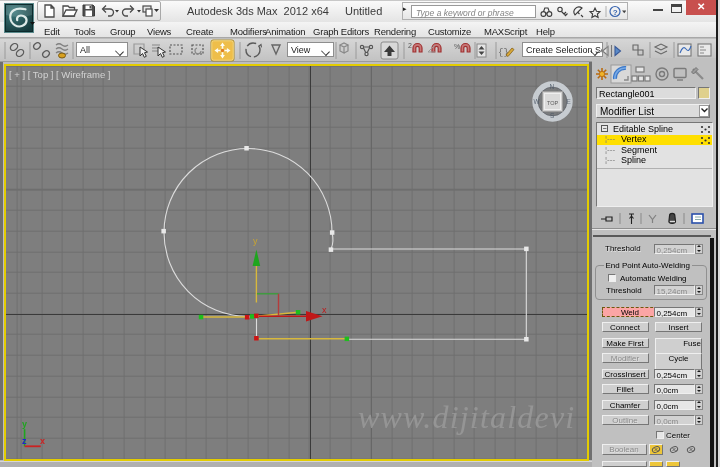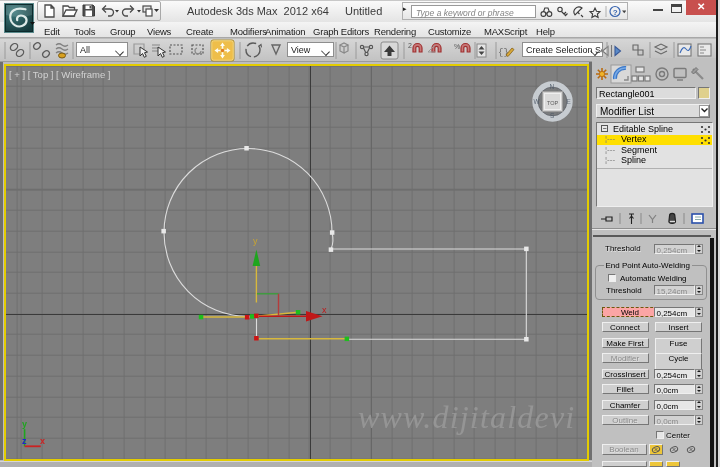--- a/index.html
+++ b/index.html
@@ -440,21 +440,21 @@
   <div class="vb vbd" style="left:653.5px; top:285px; width:41px; height:10px;">15,24cm</div>
   <div class="spin" style="left:695px; top:285px; height:10px;"></div>
 
   <div class="bb" style="left:602px; top:306.5px; width:56px; height:10px; background:#fca5a5; border:1px dashed #6a5a10; line-height:7px;">Weld</div>
   <div class="vb" style="left:653.5px; top:306.5px; width:41px; height:10px;">0,254cm</div>
   <div class="spin" style="left:695px; top:306.5px; height:10px;"></div>
 
   <div class="bb" style="left:601.5px; top:322px; width:47px; height:10px;">Connect</div>
   <div class="bb" style="left:655px; top:322px; width:47px; height:10px;">Insert</div>
   <div class="bb" style="left:601.5px; top:337.5px; width:47px; height:10px;">Make First</div>
-  <div class="bb" style="left:655px; top:337.5px; width:47px; height:28px;">Fuse</div>
+  <div class="bb" style="left:655px; top:337.5px; width:47px; height:28px;text-align:right;">Fuse</div>
   <div class="bb bbd" style="left:601.5px; top:353px; width:47px; height:10px;">Modifier</div>
   <div class="bb" style="left:655px; top:353px; width:47px; height:22px;">Cycle</div>
   <div class="bb" style="left:601.5px; top:368.5px; width:47px; height:10px;">CrossInsert</div>
   <div class="vb" style="left:653.5px; top:368.5px; width:41px; height:10px;">0,254cm</div>
   <div class="spin" style="left:695px; top:368.5px; height:10px;"></div>
   <div class="bb" style="left:601.5px; top:384px; width:47px; height:10px;">Fillet</div>
   <div class="vb" style="left:653.5px; top:384px; width:41px; height:10px;">0,0cm</div>
   <div class="spin" style="left:695px; top:384px; height:10px;"></div>
   <div class="bb" style="left:601.5px; top:399.5px; width:47px; height:10px;">Chamfer</div>
   <div class="vb" style="left:653.5px; top:399.5px; width:41px; height:10px;">0,0cm</div>

